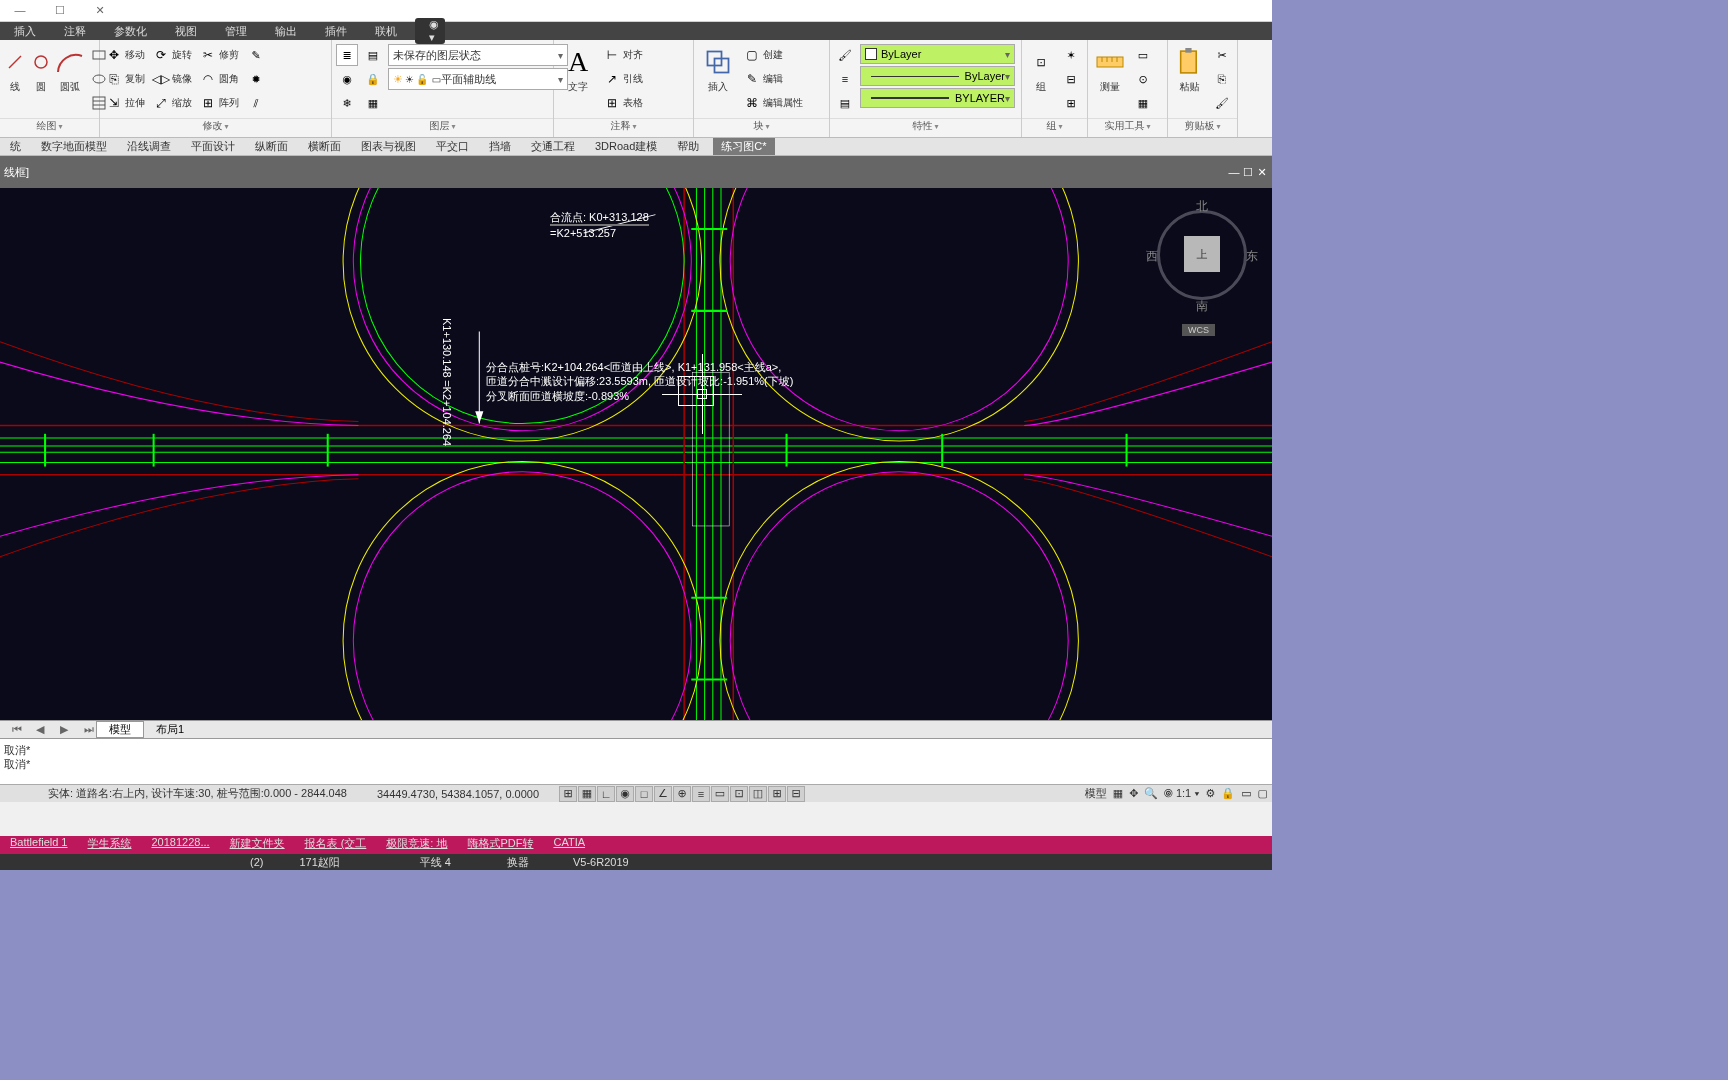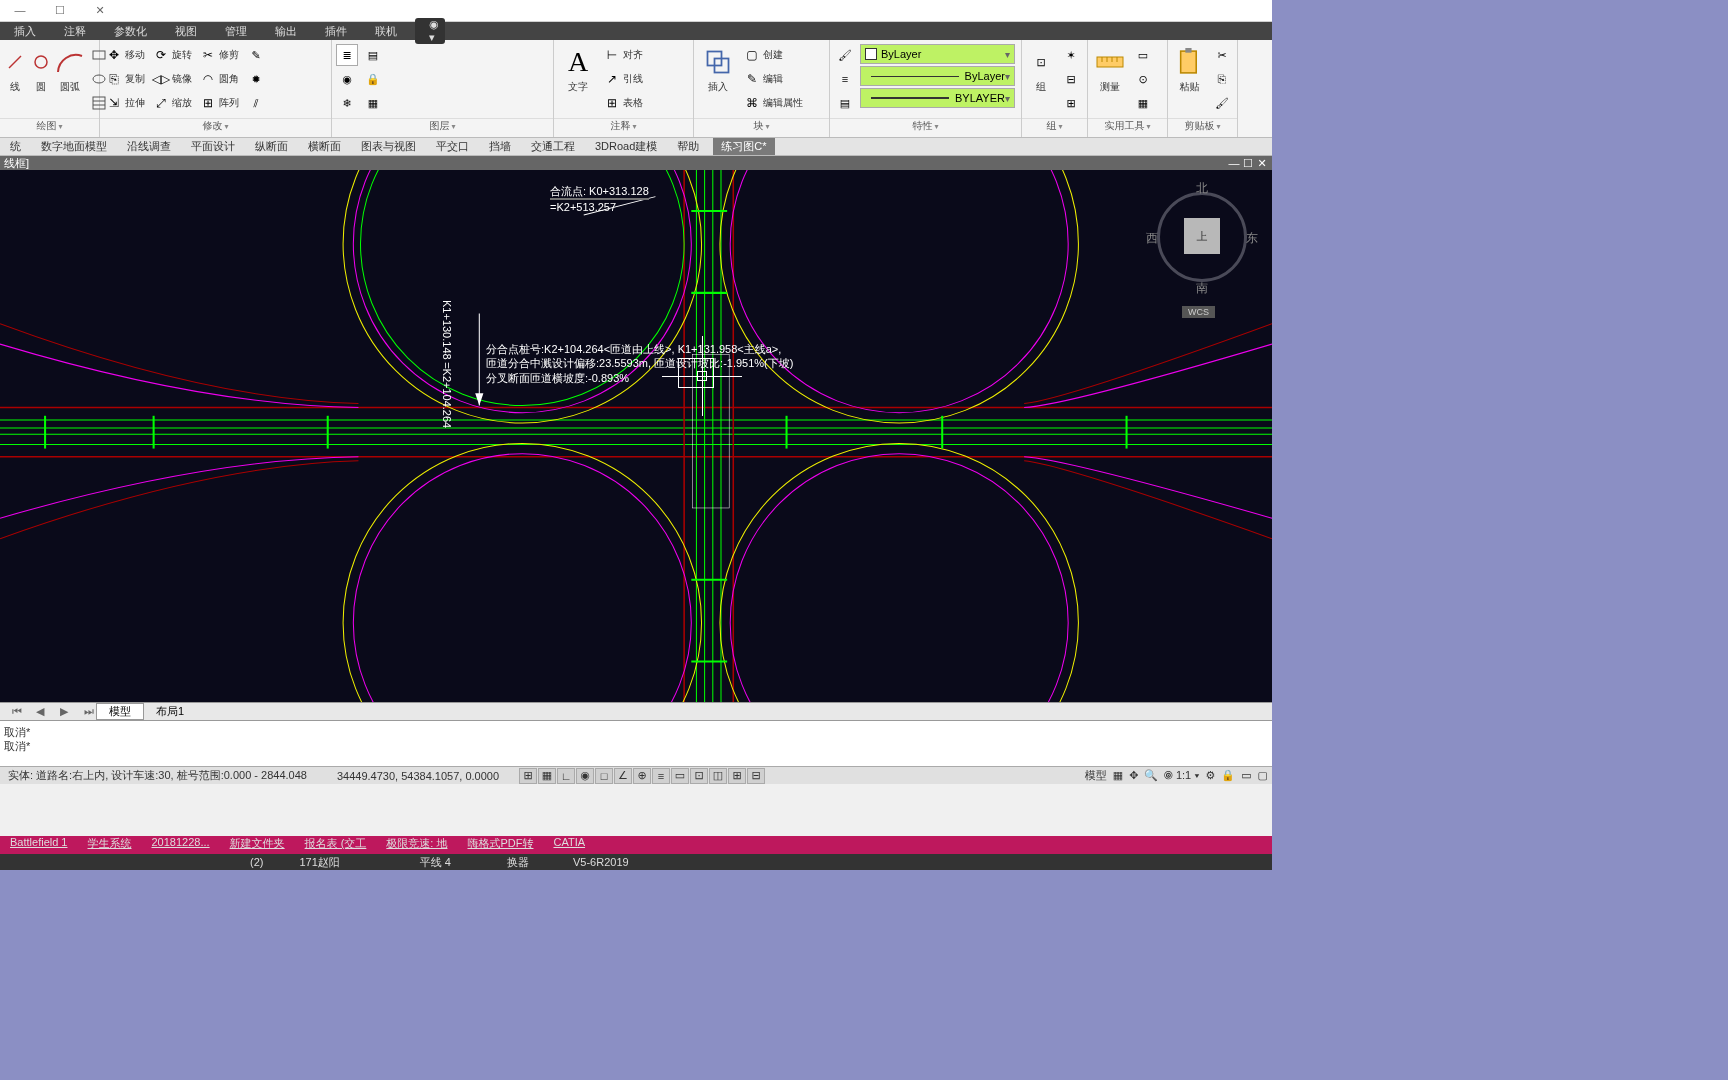--- a/index.html
+++ b/index.html
@@ -45,21 +45,21 @@
 .propdrop::after{content:"▾";margin-left:auto;color:#666;}
 .colorswatch{width:12px;height:12px;border:1px solid #333;margin-right:4px;}
 .lineprev{flex:1;height:1px;background:#333;margin:0 6px;}
 
 
 .secmenu{height:18px;background:#e4e4e4;display:flex;align-items:center;border-bottom:1px solid #bbb;}
 .secmenu span{padding:0 10px;color:#333;font-size:11px;cursor:pointer;}
 .secmenu .activetab{background:#7a7a7a;color:#fff;padding:1px 8px;margin-left:4px;}
 
 
-.drawheader{height:14px;background:#666;color:#fff;font-size:10px;padding-left:4px;display:flex;align-items:center;}
+.drawheader{height:32px;background:#666;color:#fff;font-size:10px;padding-left:4px;display:flex;align-items:center;}
 .drawheader .dctrl{margin-left:auto;display:flex;gap:2px;padding-right:4px;}
 .drawheader .dctrl span{width:12px;text-align:center;cursor:pointer;}
 
 
 .canvas{height:532px;background:#0a0a1a;position:relative;overflow:hidden;}
 .canvas svg{position:absolute;inset:0;}
 
 
 .viewcube{position:absolute;top:10px;right:20px;width:100px;height:120px;color:#888;}
 .viewcube .ring{width:90px;height:90px;border:3px solid #4a4a58;border-radius:50%;position:absolute;top:12px;left:5px;}
@@ -85,21 +85,21 @@
 .modeltabs{height:18px;background:#e8e8e8;display:flex;align-items:center;border-top:1px solid #999;}
 .modeltabs span{padding:0 12px;cursor:pointer;}
 .modeltabs .nav{width:16px;text-align:center;color:#666;}
 
 
 .cmdwin{height:46px;background:#fff;border-top:1px solid #999;padding:4px;font-size:11px;color:#333;overflow:hidden;}
 .cmdwin div{line-height:14px;}
 
 
 .statusbar{height:18px;background:#e0e0e0;display:flex;align-items:center;border-top:1px solid #aaa;font-size:10px;color:#333;}
-.statusbar .sleft{padding-left:8px;white-space:nowrap;overflow:hidden;}
+.statusbar .sleft{padding-left:8px;white-space:nowrap;overflow:hidden;margin-left:40px;}
 .statusbar .coords{margin-left:30px;}
 .statusbar .stoggles{margin-left:20px;display:flex;gap:1px;}
 .statusbar .stoggles span{width:18px;height:16px;background:#d0d0d0;border:1px solid #aaa;display:flex;align-items:center;justify-content:center;cursor:pointer;}
 .statusbar .sright{margin-left:auto;display:flex;align-items:center;gap:6px;padding-right:4px;}
 .statusbar .sright span{cursor:pointer;}
 
 
 .taskbar{width:1272px;height:18px;background:#be185d;display:flex;align-items:flex-start;color:#ddd;font-size:10px;text-decoration:underline;}
 .taskbar span{padding:0 10px;cursor:pointer;}
 .taskbar2{width:1272px;height:16px;background:#333;display:flex;align-items:center;color:#ddd;font-size:10px;}
@@ -241,20 +241,26 @@
     <div class="panel-body">
       <div class="col">
         <div class="iconbtn" style="background:#fff;border:1px solid #aaa;">≣</div>
         <div class="iconbtn">◉</div>
         <div class="iconbtn">❄</div>
       </div>
       <div class="col">
         <div class="iconbtn">▤</div>
         <div class="iconbtn">🔒</div>
         <div class="iconbtn">▦</div>
+      </div>
+      <div class="col" style="flex:1;">
+        <div class="layerdrop">
+              <span>未保存的图层状态</span>
+            </div>
+        <div class="layerdrop"><span class="sun">☀</span>☀ 🔓 ▭ <span>平面辅助线</span></div>
       </div>
     </div>
     <div class="panel-title">图层</div>
   </div>
 
   <div class="panel" style="width:140px;">
     <div class="panel-body">
       <div class="bigbtn">
         <div class="ico" style="font-size:28px;font-family:serif;">A</div>
         <div class="lbl">文字</div>
@@ -467,21 +473,21 @@
           <line x1="675" y1="480" x2="710" y2="480"></line>
   </g>
 
   <line x1="468" y1="140" x2="468" y2="230" stroke="#fff"></line>
   <polygon points="468,230 464,218 472,218" fill="#fff"></polygon>
   <line x1="640" y1="26" x2="570" y2="44" stroke="#fff"></line>
 </svg>
 
 <div style="position:absolute;top:188px;left:678px;width:36px;height:30px;border:1px solid #fff;"></div>
 
-<div class="anno" style="top:14px;left:550px;">
+<div class="anno" style="top:22px;left:550px;">
   <div>合流点: K0+313.128</div>
   <div style="border-top:2px solid #737373;">=K2+513.257</div>
 </div>
 <div class="anno" style="top:172px;left:486px;font-size:8px;">
   <div>分合点桩号:K2+104.264&lt;匝道由上线&gt;, K1+131.958&lt;主线a&gt;,</div>
   <div>匝道分合中溅设计偏移:23.5593m, 匝道设计坡比:-1.951%(下坡)</div>
   <div>分叉断面匝道横坡度:-0.893%</div>
 </div>
 <div class="anno" style="top:130px;left:440px;writing-mode:vertical-rl;">
   <span>K1+130.148</span> <span>=K2+104.264</span>

